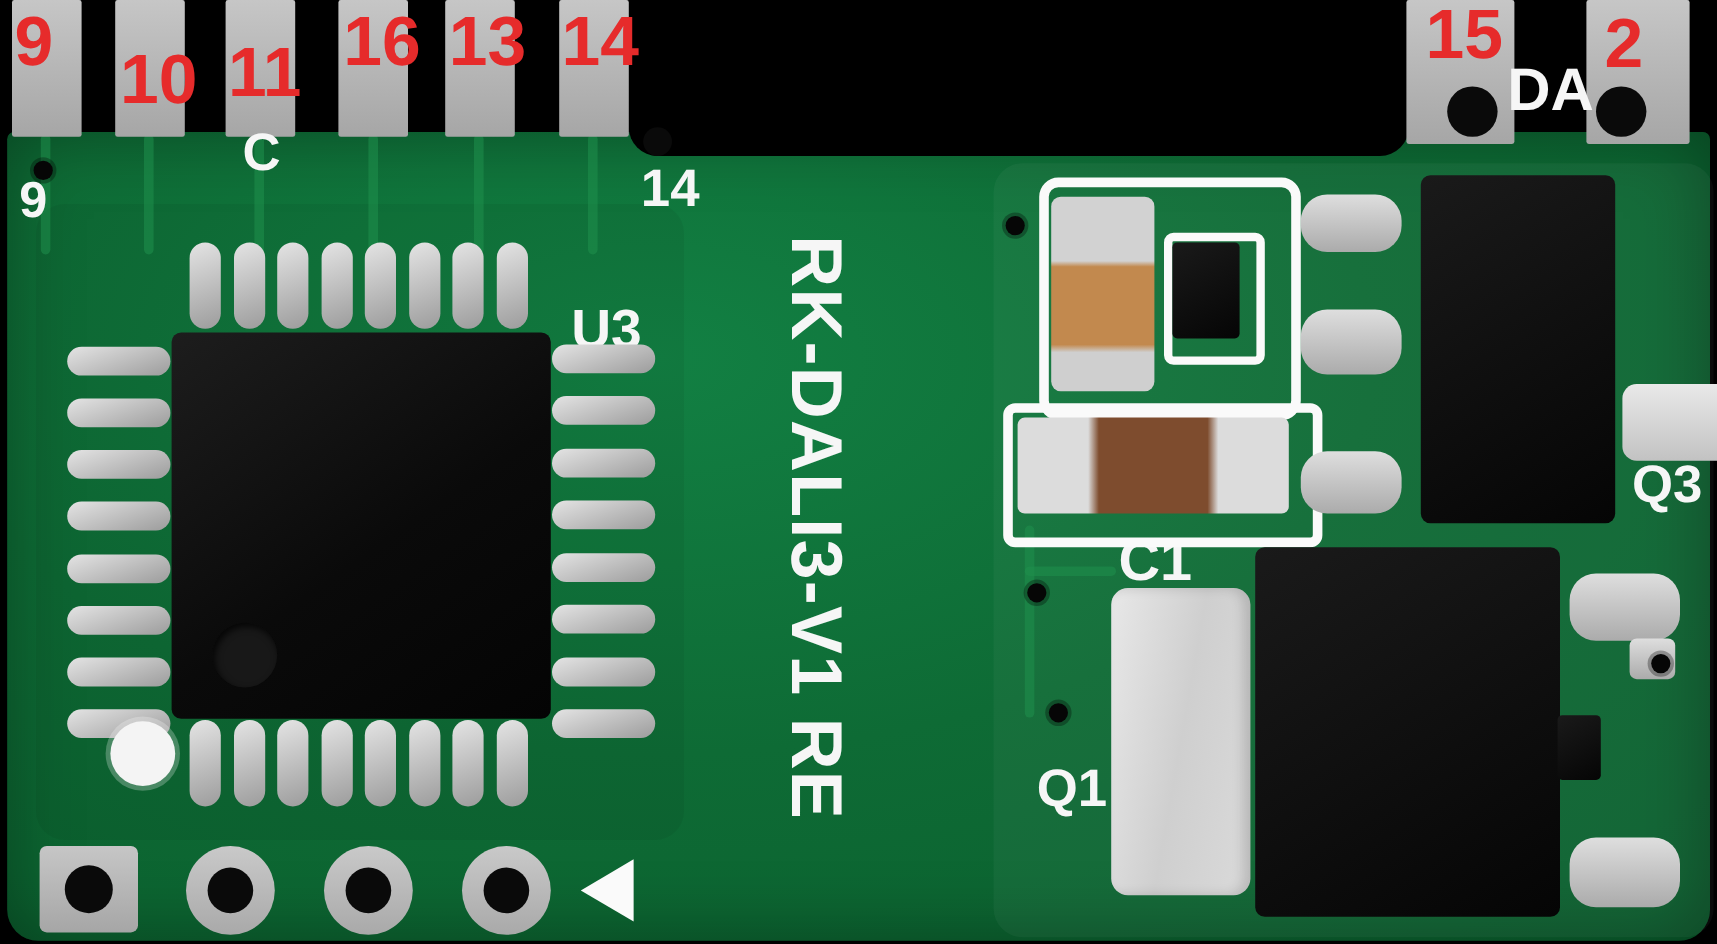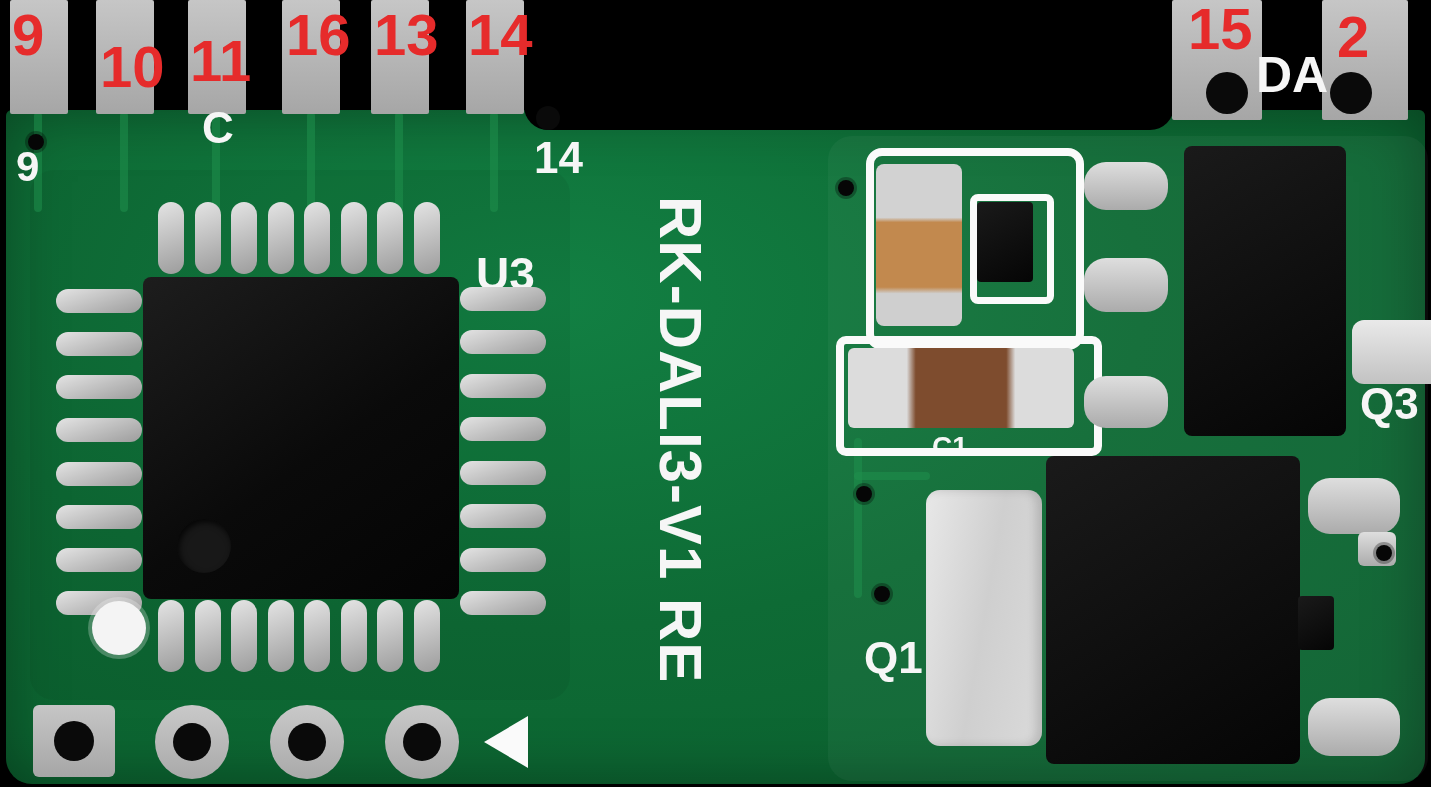--- a/index.html
+++ b/index.html
@@ -89,21 +89,21 @@
   <div class="abs redlabel" style="left:468px;top:6px;">14</div>
   <div class="abs redlabel" style="left:1188px;top:0;">15</div>
   <div class="abs redlabel" style="left:1337px;top:8px;">2</div>
 
   <div class="abs silk" style="left:1256px;top:50px;font-size:50px;">DA</div>
   <div class="abs silk" style="left:202px;top:106px;font-size:44px;">C</div>
   <div class="abs silk" style="left:16px;top:146px;font-size:42px;">9</div>
   <div class="abs silk" style="left:534px;top:136px;font-size:44px;">14</div>
   <div class="abs silk" style="left:476px;top:218px;font-size:46px;margin-top:33px;">U3</div>
   <div class="abs silk" style="left:650px;top:196px;height:566px;font-size:60px;writing-mode:vertical-rl;text-orientation:mixed;letter-spacing:1px;">RK-DALI3-V1 RE</div>
-  <div class="abs silk" style="left:932px;top:433px;font-size:28px;">C1</div>
+  <div class="abs silk" style="left:932px;top:444px;font-size:48px;">C1</div>
   <div class="abs silk" style="left:1360px;top:382px;font-size:44px;">Q3</div>
   <div class="abs silk" style="left:864px;top:636px;font-size:44px;">Q1</div>
 
   <div class="pinstrip horiz" style="left:158px;top:202px;width:282px;height:72px;">
       <div class="pin"></div>
       <div class="pin"></div>
       <div class="pin"></div>
       <div class="pin"></div>
       <div class="pin"></div>
       <div class="pin"></div>

